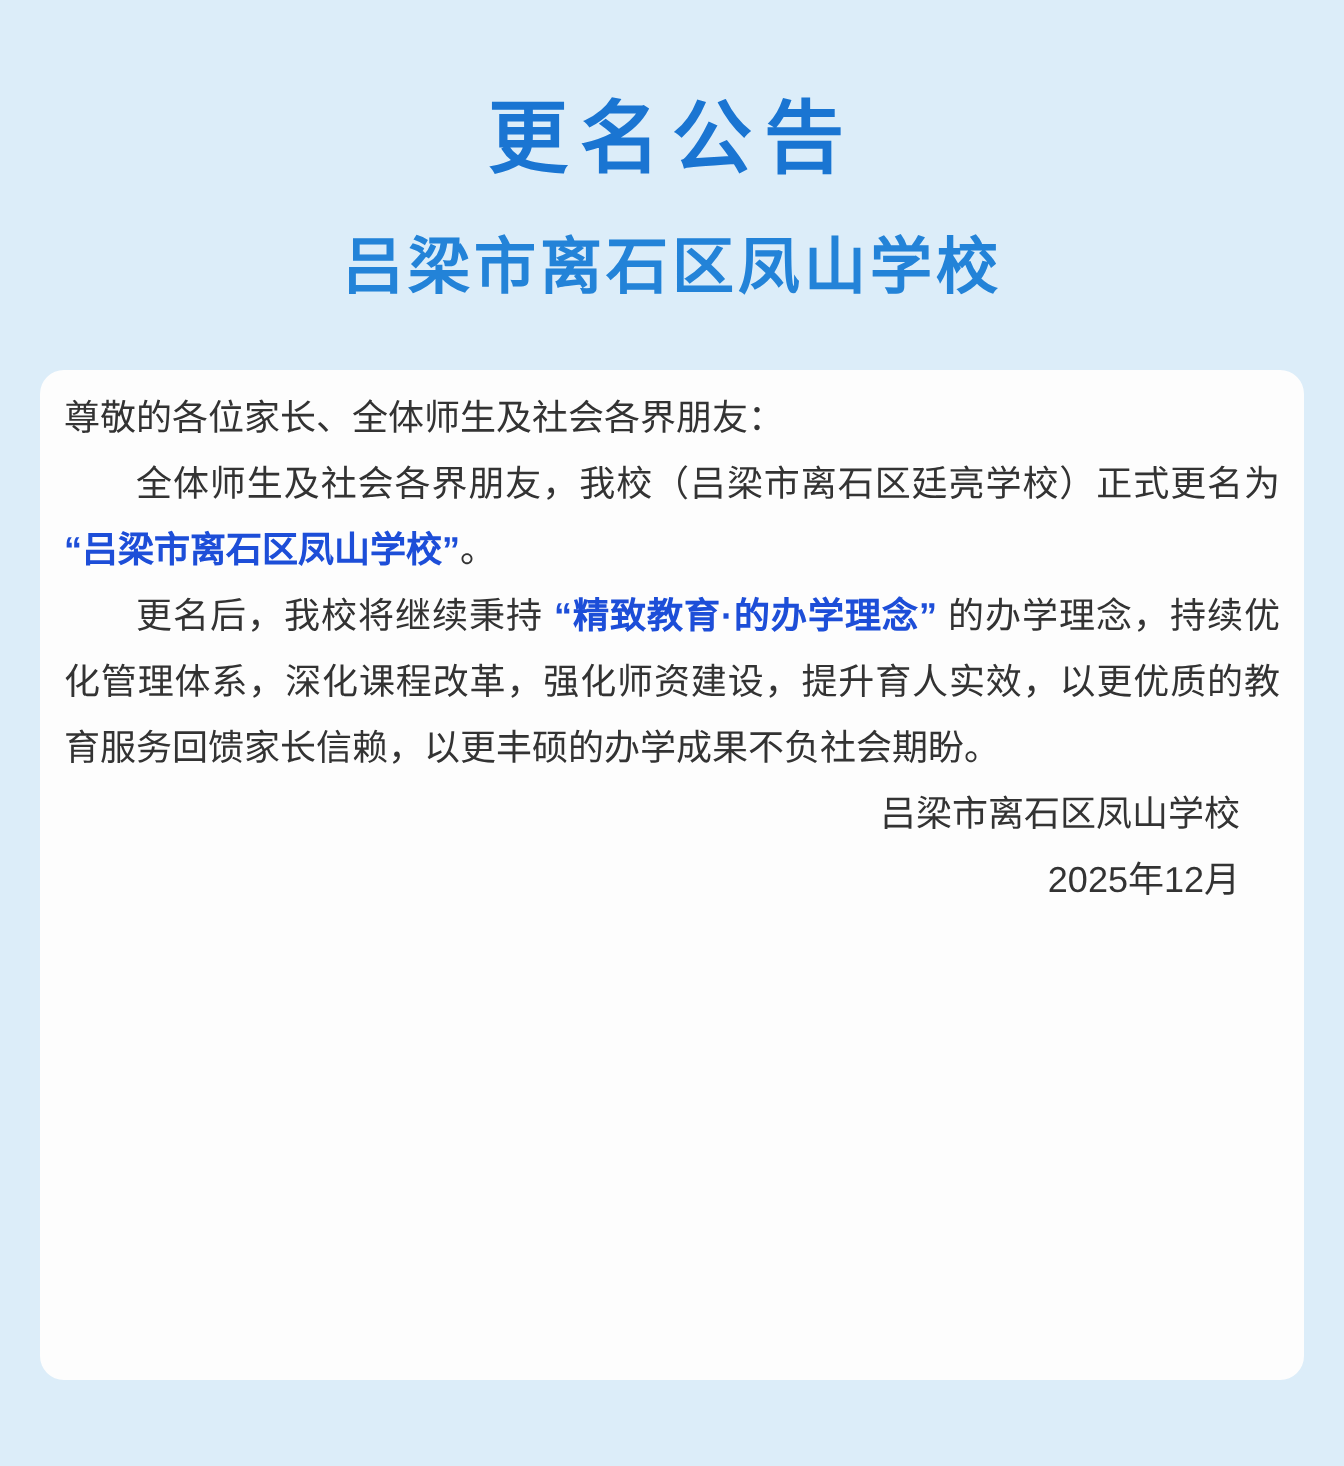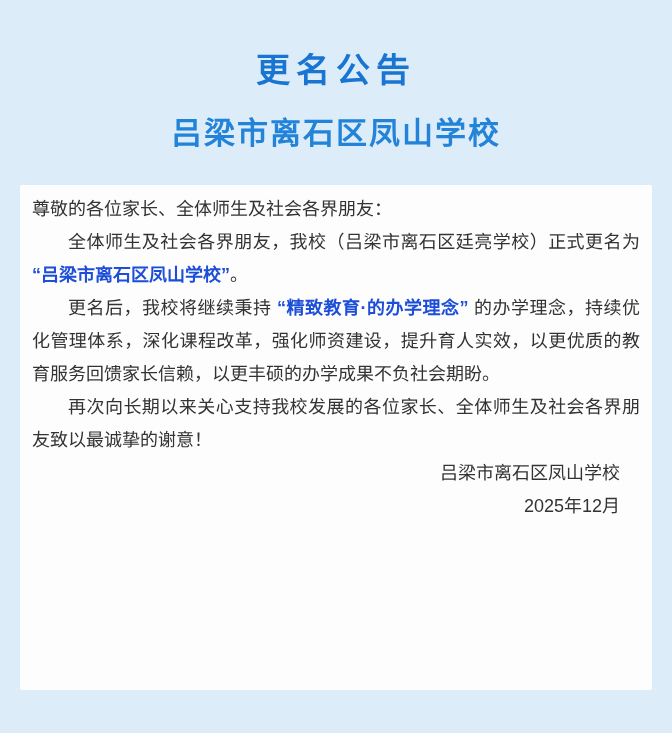--- a/index.html
+++ b/index.html
@@ -11,41 +11,41 @@
     height: 733px;
     background: #dcedf9;
     font-family: "Liberation Sans", "DejaVu Sans", sans-serif;
     overflow: hidden;
   }
   .header {
     text-align: center;
   }
   .title {
     margin-top: 48px;
-    font-size: 34px;
+    font-size: 40px;
     line-height: 44px;
     font-weight: bold;
     color: #1a75d2;
     letter-spacing: 6px;
   }
   .subtitle {
     margin-top: 22px;
     font-size: 31px;
     line-height: 40px;
     font-weight: bold;
     color: #2383d8;
     letter-spacing: 2px;
   }
   .card {
     box-sizing: border-box;
     margin: 31px 20px 0 20px;
     width: 632px;
     height: 505px;
     background: #fdfdfd;
-    border-radius: 2px;
+    border-radius: 12px;
     padding: 8px 12px 0 12px;
   }
   .body-text {
     font-size: 18px;
     line-height: 33px;
     color: #333333;
     text-align: justify;
   }
   .body-text p {
     margin: 0;
@@ -76,19 +76,18 @@
 <div class="header">
   <div class="title">更名公告</div>
   <div class="subtitle">吕梁市离石区凤山学校</div>
 </div>
 
 <div class="card">
   <div class="body-text">
     <p class="salutation">尊敬的各位家长、全体师生及社会各界朋友：</p>
     <p><span>全体师生及社会各界朋友，我校（吕梁市离石区廷亮学校）正式更名为 </span><span class="seg-bold">“吕梁市离石区凤山学校”</span><span>。</span></p>
     <p><span>更名后，我校将继续秉持 </span><span class="seg-bold">“精致教育·的办学理念”</span><span> 的办学理念，持续优化管理体系，深化课程改革，强化师资建设，提升育人实效，以更优质的教育服务回馈家长信赖，以更丰硕的办学成果不负社会期盼。</span></p>
-    <p><span>再次向长期以来关心支持我校发展的各位家长、全体师生及社会各界朋友致以最诚挚的谢意！</span><span class="seg-bold"></span><span></span></p>
   </div>
   <div class="signature-block">
     <div>吕梁市离石区凤山学校</div>
     <div>2025年12月</div>
   </div>
 </div>
 
 </body></html>

